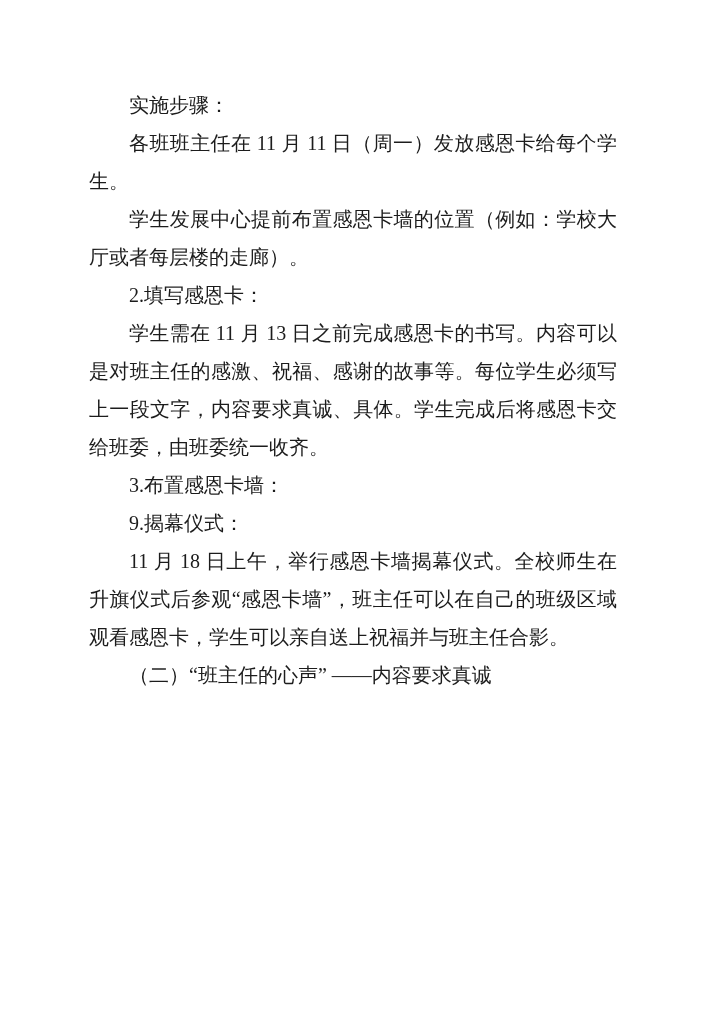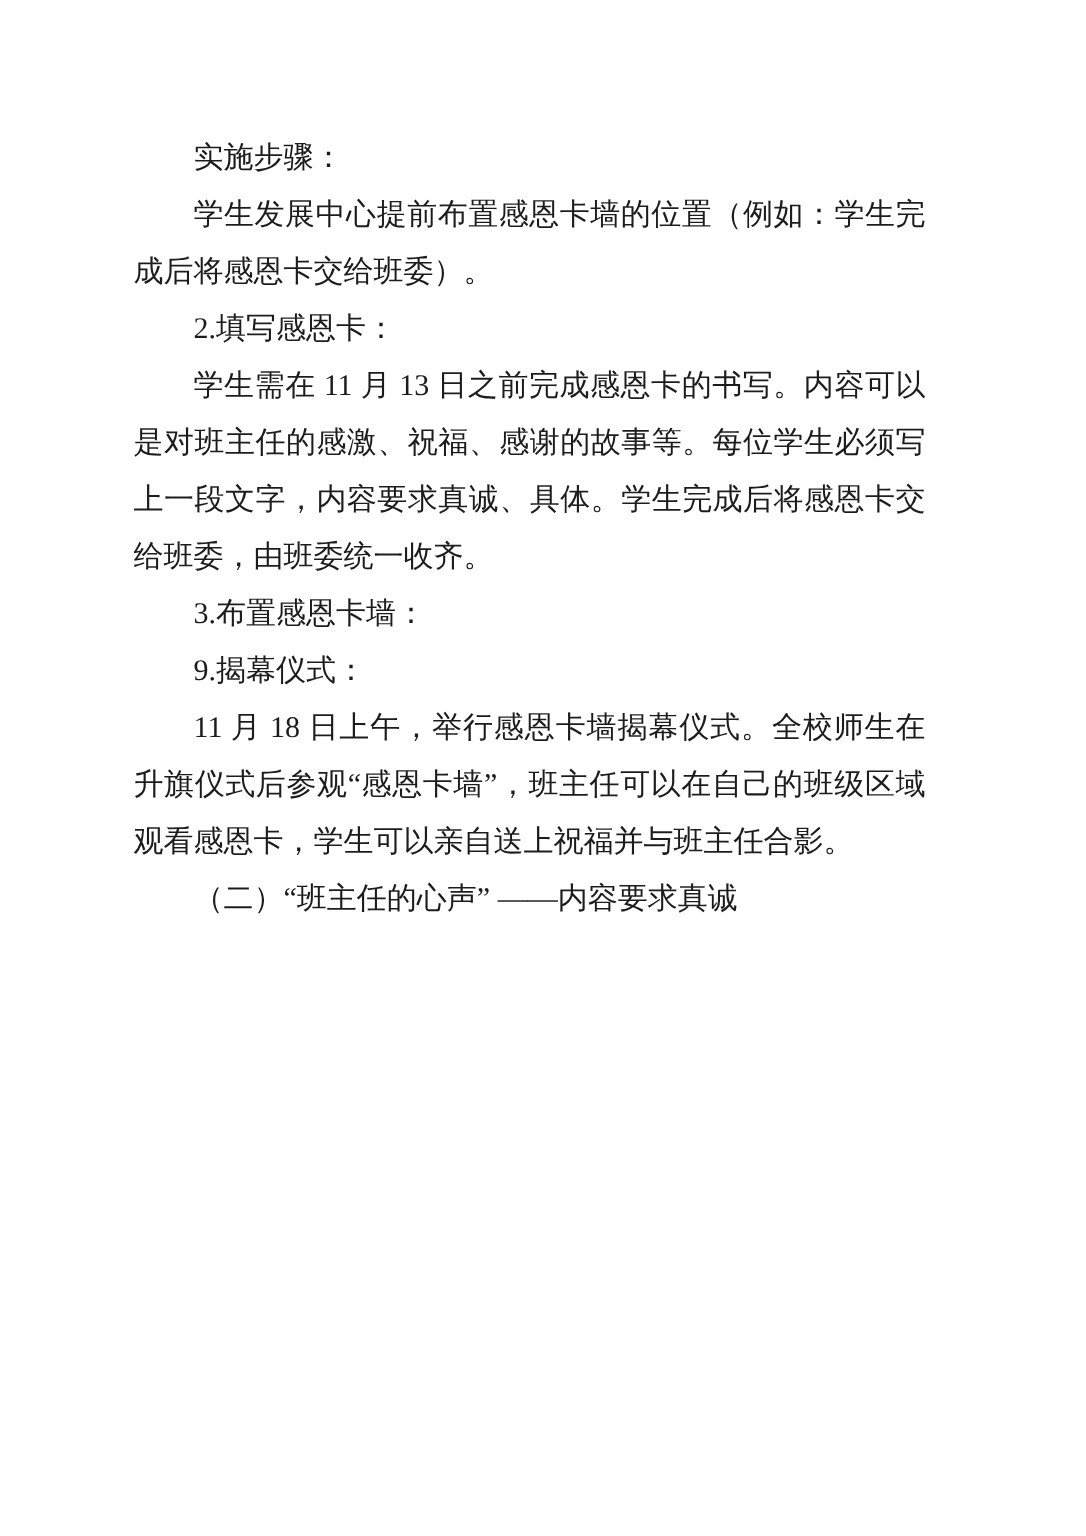--- a/index.html
+++ b/index.html
@@ -45,21 +45,22 @@
     color: #2a2a2a;
     letter-spacing: 1px;
   }
 </style>
 </head>
 <body>
 
 <div class="page">
   <div class="content" id="doc-body">
       <p>实施步骤：</p>
-      <p>学生发展中心提前布置感恩卡墙的位置（例如：学生完成后将感恩卡交给班委）。</p>
+      <p>各班班主任在 11 月 11 日（周一）发放感恩卡给每个学生。</p>
+      <p>学生发展中心提前布置感恩卡墙的位置（例如：学校大厅或者每层楼的走廊）。</p>
       <p class="bold">2.填写感恩卡：</p>
       <p>学生需在 11 月 13 日之前完成感恩卡的书写。内容可以是对班主任的感激、祝福、感谢的故事等。每位学生必须写上一段文字，内容要求真诚、具体。学生完成后将感恩卡交给班委，由班委统一收齐。</p>
       <p class="bold">3.布置感恩卡墙：</p>
       <p class="bold">9.揭幕仪式：</p>
       <p>11 月 18 日上午，举行感恩卡墙揭幕仪式。全校师生在升旗仪式后参观“感恩卡墙”，班主任可以在自己的班级区域观看感恩卡，学生可以亲自送上祝福并与班主任合影。</p>
       <p class="bold">（二）“班主任的心声” ——内容要求真诚</p>
     </div>
   <div class="footer">第 3 页 共 8 页</div>
 </div>
 

